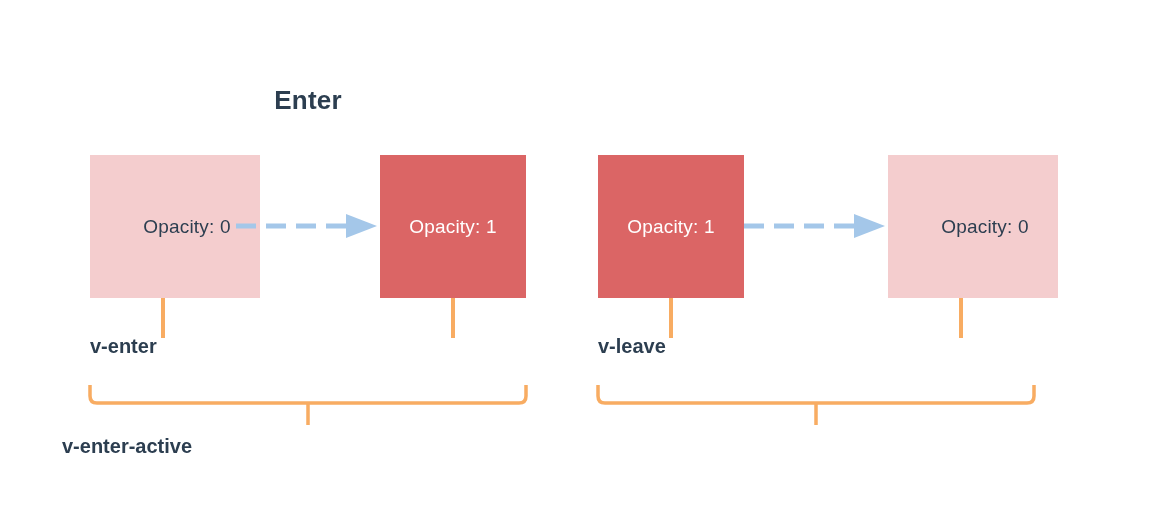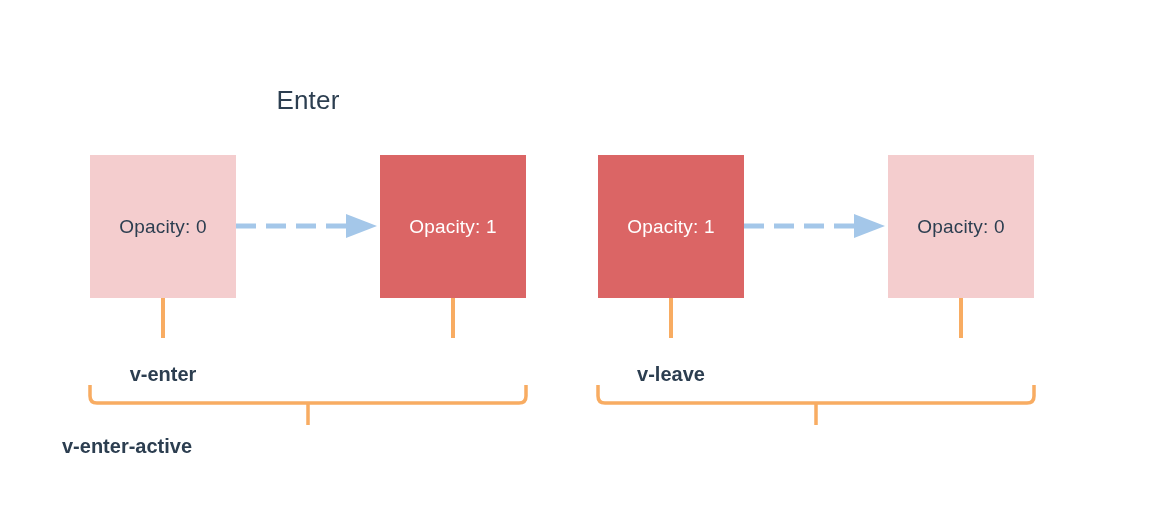--- a/index.html
+++ b/index.html
@@ -24,40 +24,40 @@
   .section--enter { left: 62px; }
   .section--leave { left: 570px; }
 
   .section-title {
     position: absolute;
     top: 0;
     left: 0;
     width: 100%;
     text-align: center;
     font-size: 26px;
-    font-weight: 400;
+    font-weight: 700;
     color: var(--text-dark, #2c3e50);
     letter-spacing: 0.2px;
   }
 
   .box {
     position: absolute;
     top: 70px;
     width: 146px;
     height: 143px;
     display: flex;
     align-items: center;
     justify-content: center;
     font-size: 19px;
     font-weight: 500;
     letter-spacing: 0.2px;
   }
   .box--start { left: 28px; }
   .box--end   { left: 318px; }
-  .box--pink  { background: var(--box-pink, #f4cdce); color: var(--text-dark, #2c3e50); }
+  .box--pink  { background: var(--box-pink, #f4cdce); color: var(--text-dark, #2c3e50); padding-left: 24px; }
   .box--red   { background: var(--box-red, #db6565); color: var(--text-on-red, #ffffff); }
 
   .arrow {
     position: absolute;
     left: 174px;
     top: 126px;
     width: 144px;
     height: 30px;
   }
   .arrow line {
@@ -74,23 +74,22 @@
     top: 213px;
     width: 4px;
     height: 40px;
     background: var(--bracket-orange, #f8ac62);
   }
   .connector--start { left: 99px; }
   .connector--end   { left: 389px; }
 
   .class-label {
     position: absolute;
-    top: 278px;
+    top: 250px;
     width: 146px;
-    text-align: center;
     font-size: 20px;
     font-weight: 700;
     color: var(--text-dark, #2c3e50);
   }
   .class-label--start { left: 28px; }
   .class-label--end   { left: 318px; }
 
   .bracket {
     position: absolute;
     left: 0;

